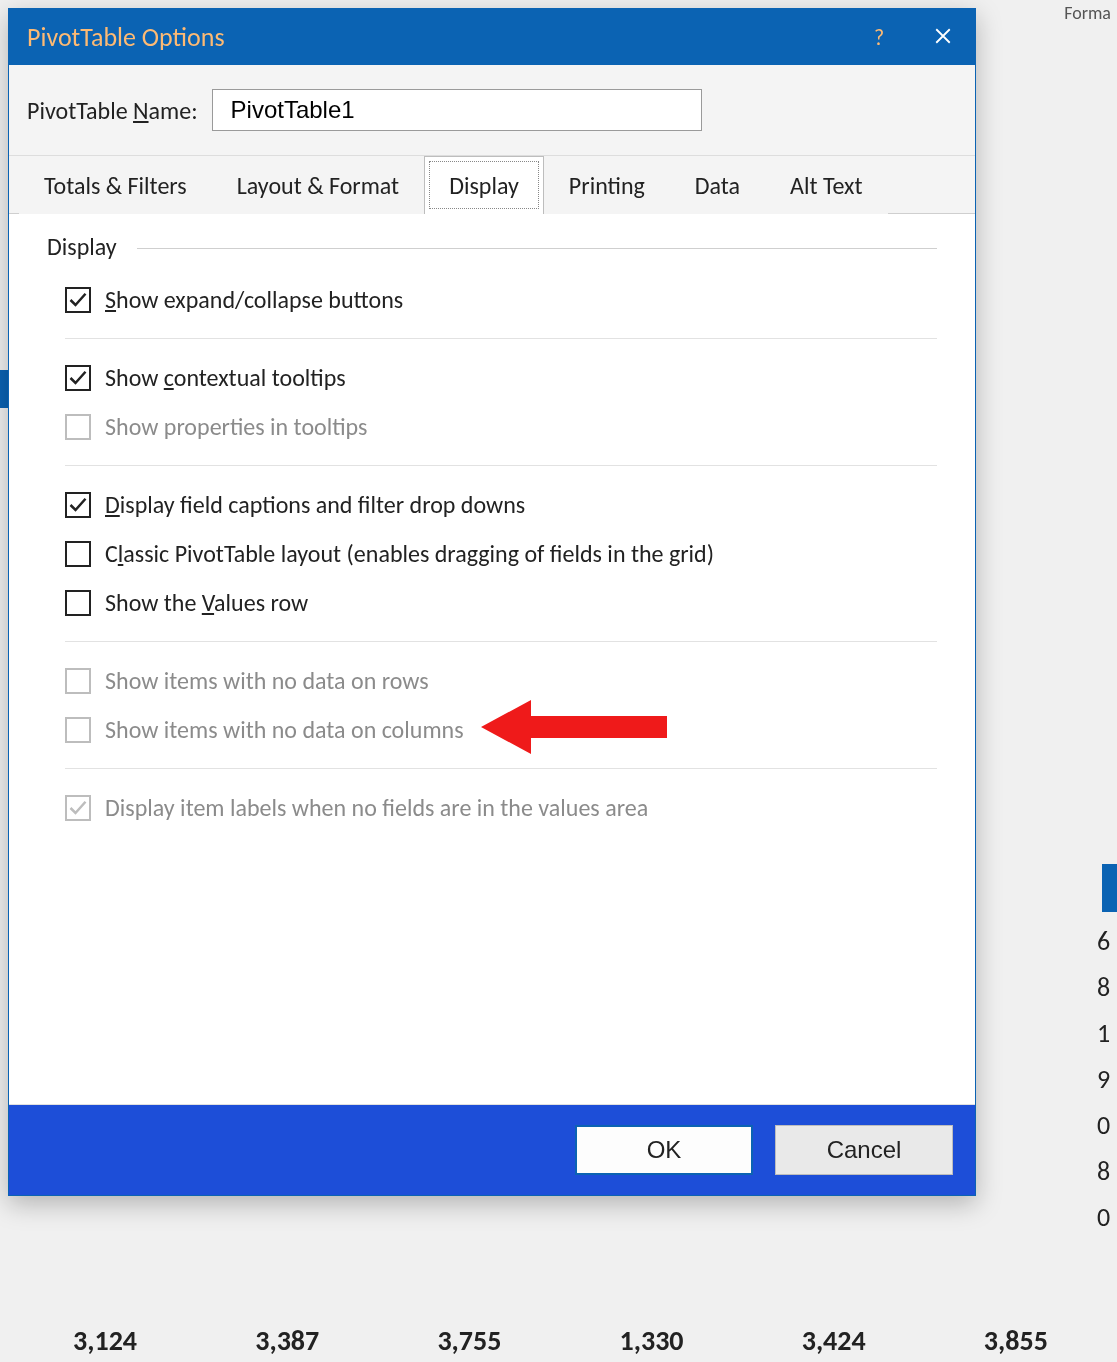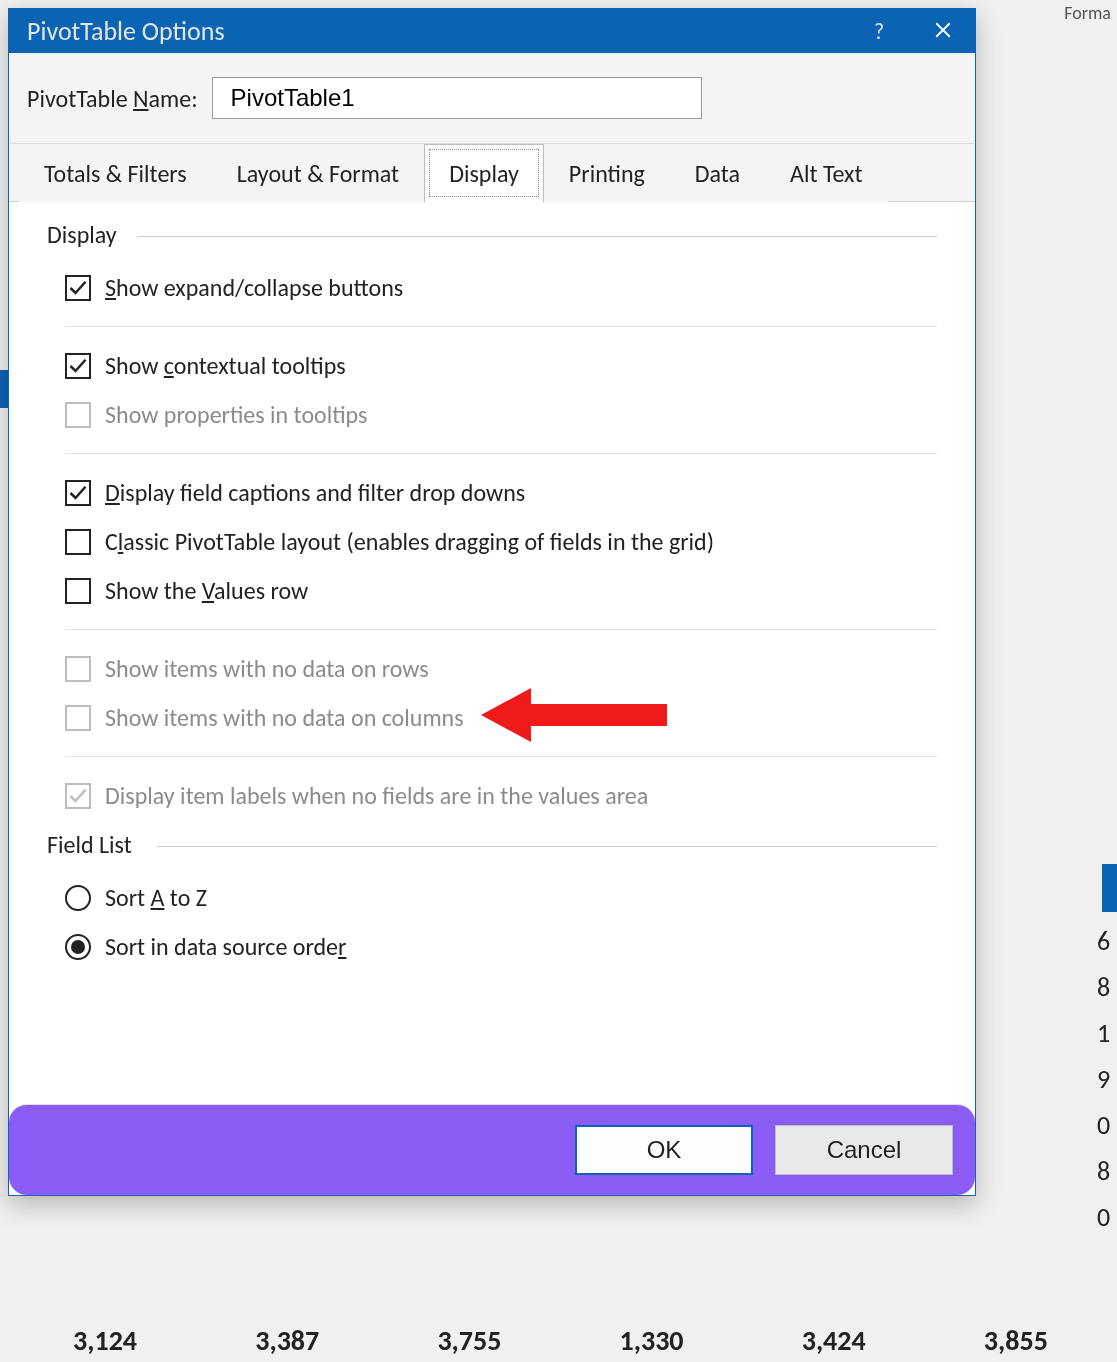--- a/index.html
+++ b/index.html
@@ -51,23 +51,23 @@
     position: absolute;
     left: 8px; top: 8px;
     width: 968px;
     height: 1188px;
     background: #fff;
     border: 1px solid #0b63b3;
     box-shadow: 0 8px 24px rgba(0,0,0,.25);
     display: flex; flex-direction: column;
   }
   .titlebar {
-    height: 44px;
+    height: 56px;
     background: #0b63b3;
-    color: #e5e5e5;
+    color: #fdba74;
     display: flex; align-items: center;
     padding-left: 18px;
   }
   .titlebar .title { font-size: 26px; flex: 1; }
   .titlebar .tb-btn {
     width: 64px; height: 56px;
     display: flex; align-items: center; justify-content: center;
     cursor: pointer;
     font-size: 22px;
   }
@@ -161,22 +161,21 @@
   .arrow {
     position: absolute;
     left: 472px; top: 478px;
     pointer-events: none;
   }
 
   .footer {
     display: flex; justify-content: flex-end; gap: 22px;
     padding: 20px 22px;
     border-top: 1px solid #e0e0e0;
-    background: #8b5cf6;
-    border-radius: 18px;
+    background: #1d4ed8;
   }
   .btn {
     min-width: 178px; height: 50px;
     font-size: 24px; color: #222;
     background: #e9e9e9;
     border: 1px solid #bdbdbd;
     cursor: pointer;
   }
   .btn.primary {
     border: 2px solid #0b63b3;
@@ -307,35 +306,20 @@
       <div class="option-row disabled">
         <span class="chk disabled">
             <svg viewBox="0 0 16 16">
               <path d="M2 8 L6 12 L14 3" stroke="#bdbdbd" stroke-width="2" fill="none"></path>
             </svg>
           </span>
         <span>Display item labels when no fields are in the values area</span>
       </div>
     </div>
 
-    <div class="group">
-      <div class="group-title fieldlist">Field List</div>
-
-      <div class="option-row">
-        <span class="radio"></span>
-        <span><span>Sort </span><span class="mn">A</span><span> to Z</span></span>
-      </div>
-
-      <div class="option-row">
-        <span class="radio">
-            <span class="dot"></span>
-          </span>
-        <span><span>Sort in data source orde</span><span class="mn">r</span><span></span></span>
-      </div>
-    </div>
 
     <svg class="arrow" width="190" height="70" viewBox="0 0 190 70">
       <polygon points="0,35 50,8 50,24 186,24 186,46 50,46 50,62" fill="#ef1a1a"></polygon>
     </svg>
   </div>
 
   <div class="footer">
     <button class="btn primary">OK</button>
     <button class="btn">Cancel</button>
   </div>

